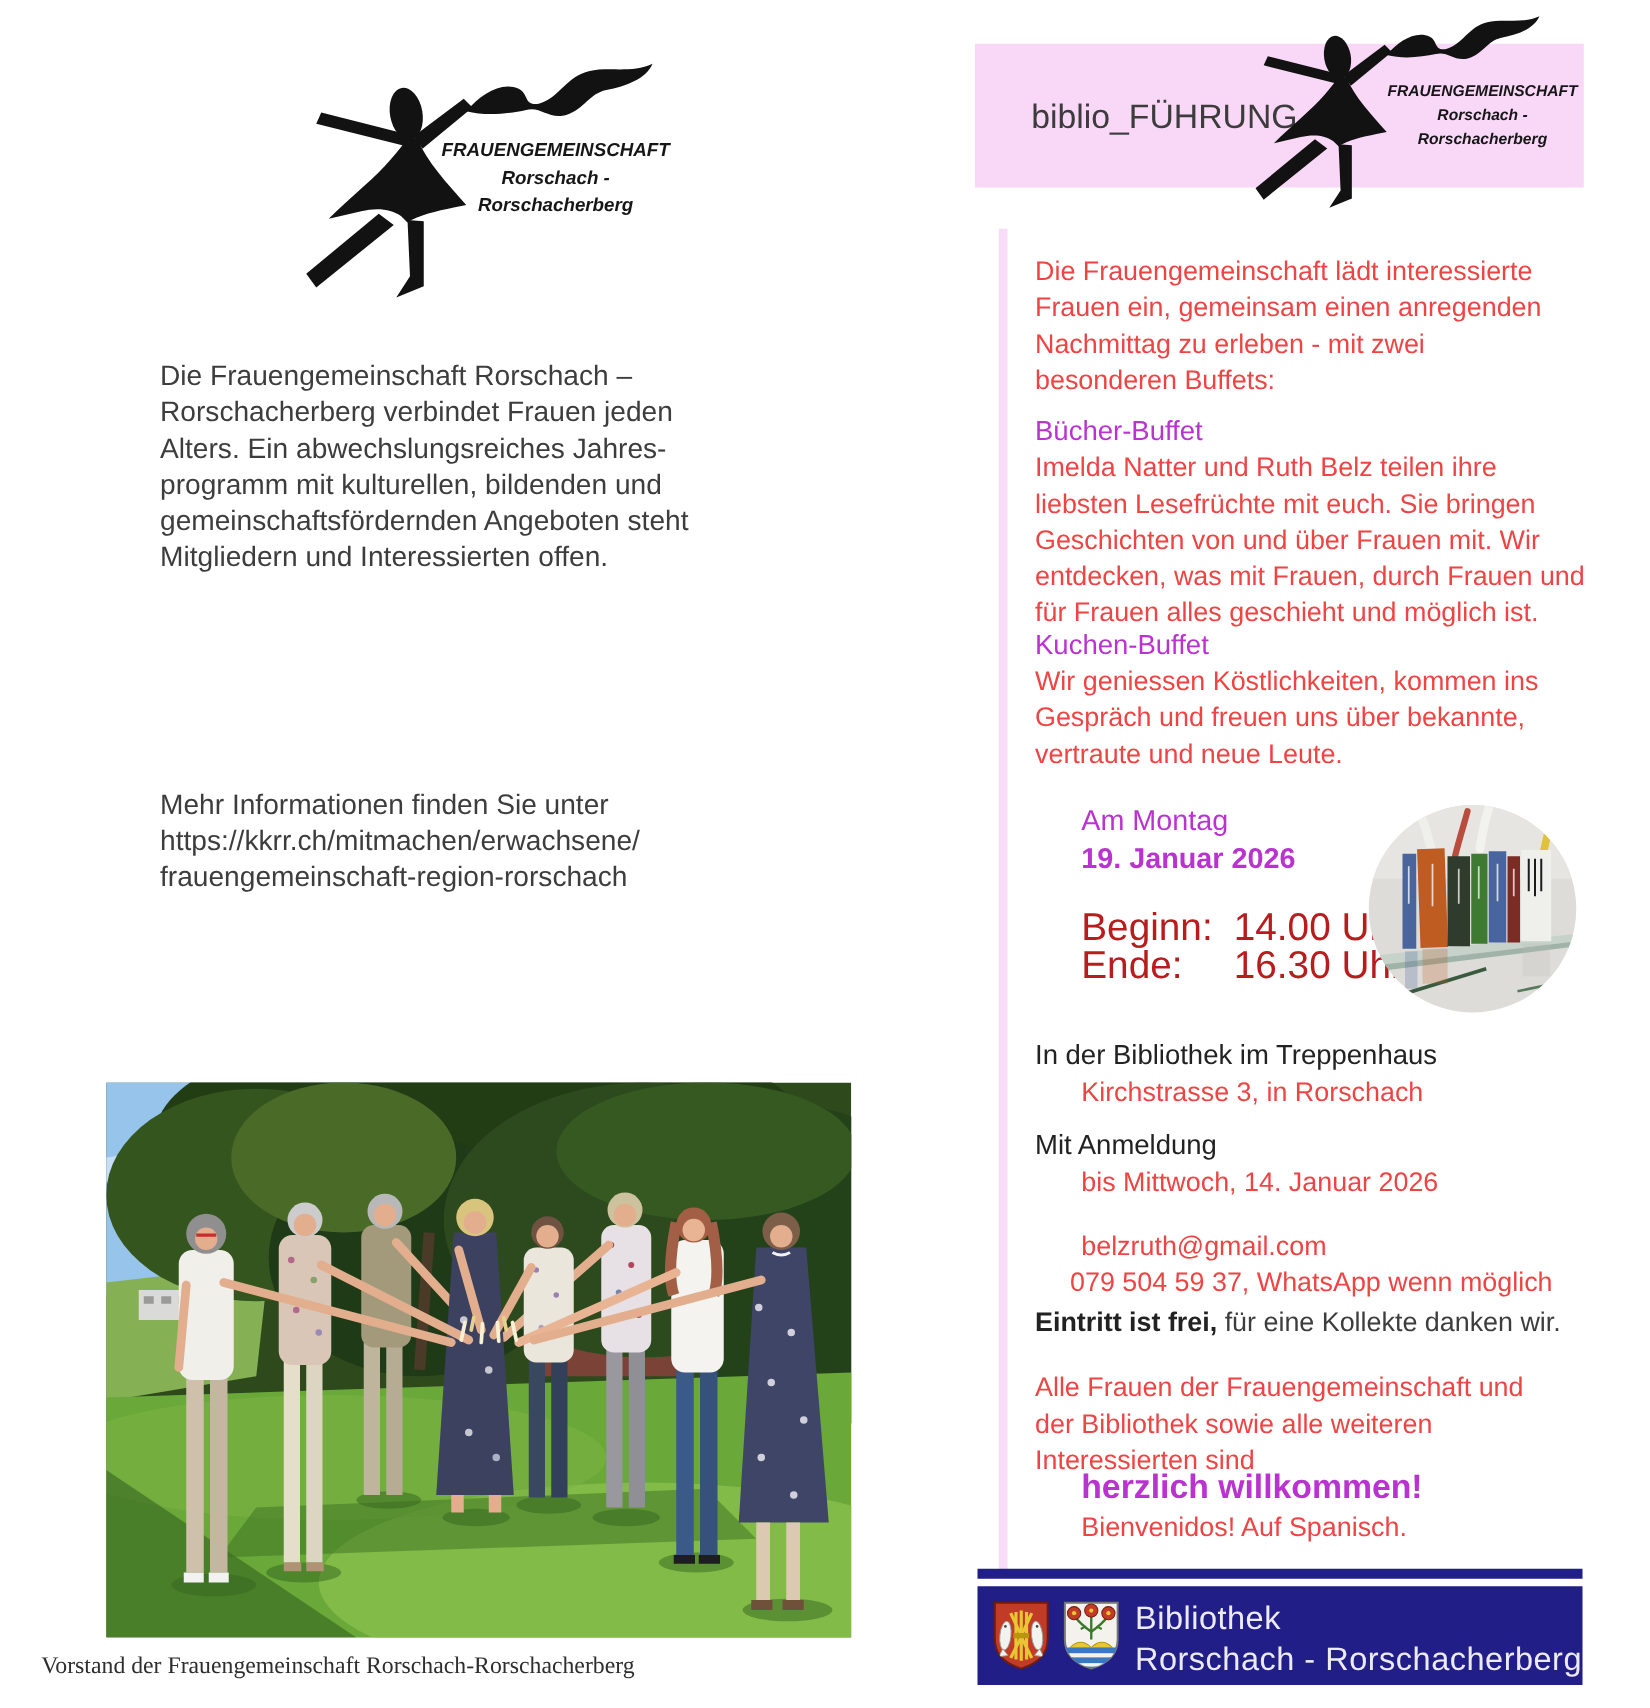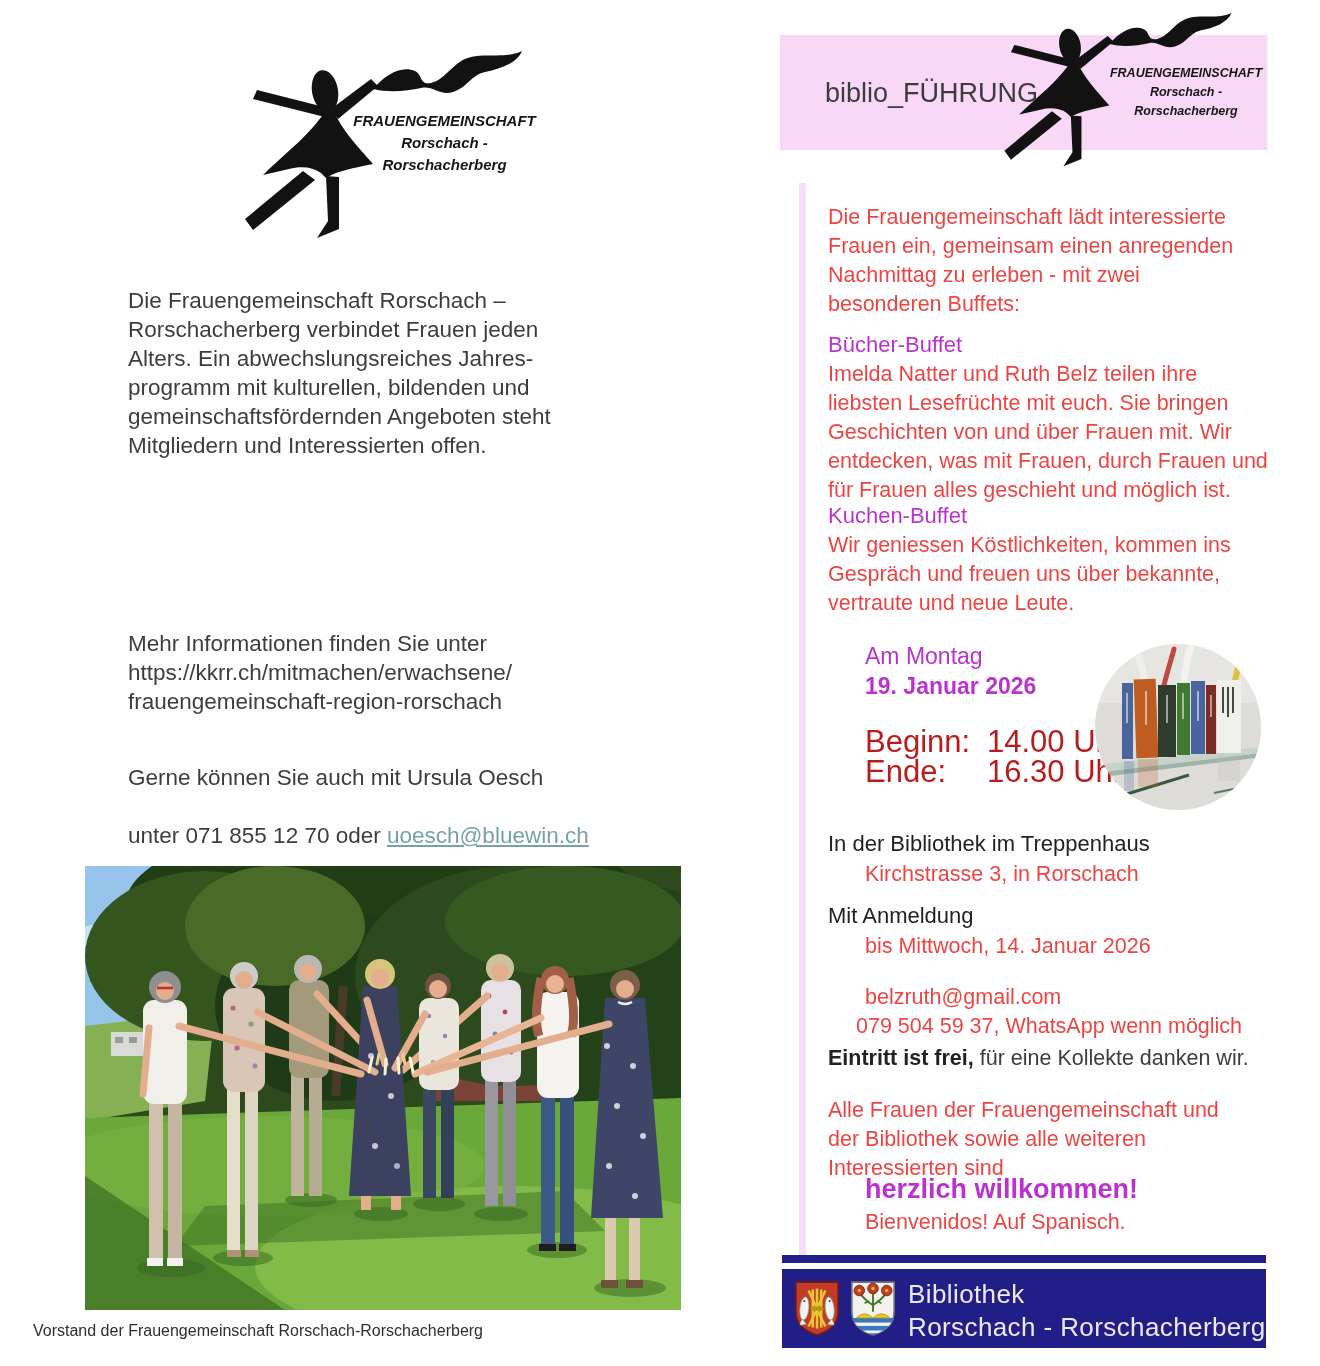--- a/index.html
+++ b/index.html
@@ -12,21 +12,21 @@
   .mag-head{font-size:22px;font-weight:normal;color:#ba33d1;}
   .blk-head{font-size:22px;font-weight:normal;color:#222;}
   .link-teal{color:#76a1a9;text-decoration:underline;cursor:pointer;}
   .logo-text{font-weight:bold;font-style:italic;color:#161616;text-align:center;}
   .logo-text div{white-space:nowrap;}
   .pink-band{background:#f8d8f6;}
   .pink-stripe{background:#f7ddf8;}
   .navy{background:#211e88;}
   .sched-row{display:flex;font-size:31px;line-height:30px;color:#b91c1c;}
   .sched-label{width:122px;}
-  .caption{font-size:16px;color:#2e2e2e;white-space:nowrap;}
+  .caption{font-size:19px;color:#2e2e2e;white-space:nowrap;font-family:Liberation Serif, serif;}
   .footer-text{color:#eceaf6;font-size:26px;line-height:33px;letter-spacing:.4px;}
   svg{display:block;}
 </style>
 </head>
 <body>
 
 <div id="page">
 
   <svg width="0" height="0" style="position:absolute">
     <defs>
@@ -58,25 +58,20 @@
 Alters. Ein abwechslungsreiches Jahres-
 programm mit kulturellen, bildenden und
 gemeinschaftsfördernden Angeboten steht
 Mitgliedern und Interessierten offen.</div>
 
 
   <div class="abs body-text" style="left:128px;top:629px;width:560px">Mehr Informationen finden Sie unter
 https://kkrr.ch/mitmachen/erwachsene/
 frauengemeinschaft-region-rorschach</div>
 
-  <div class="abs body-text" style="left:128px;top:734px;width:580px">
-    <span>Gerne können Sie auch mit Ursula Oesch</span><br>
-    <span>unter 071 855 12 70 oder </span><span class="link-teal">uoesch@bluewin.ch</span><br>
-    <span>Kontakt aufnehmen.</span>
-  </div>
 
   <svg class="abs" style="left:85px;top:866px" width="596" height="444" viewBox="0 0 596 444">
     <rect width="596" height="444" fill="#2e4a1d"></rect>
 
     <path d="M0,0 H210 L170,130 L0,170 Z" fill="#96c4ea"></path>
     <path d="M0,60 L150,40 L140,55 L0,80 Z" fill="#d3e6f6" opacity=".8"></path>
 
     <polygon points="0,160 130,145 120,235 0,255" fill="#86b054"></polygon>
     <rect x="26" y="166" width="62" height="24" fill="#dadad8"></rect>
     <rect x="30" y="171" width="8" height="6" fill="#9a9a98"></rect>

